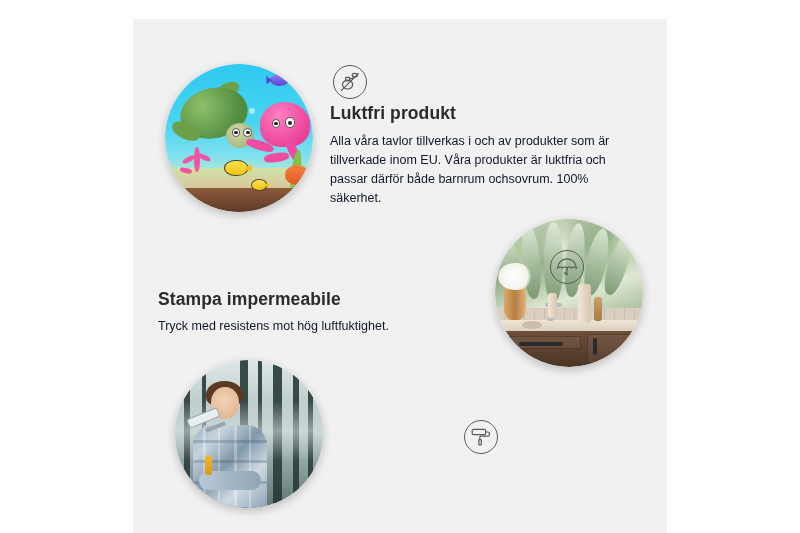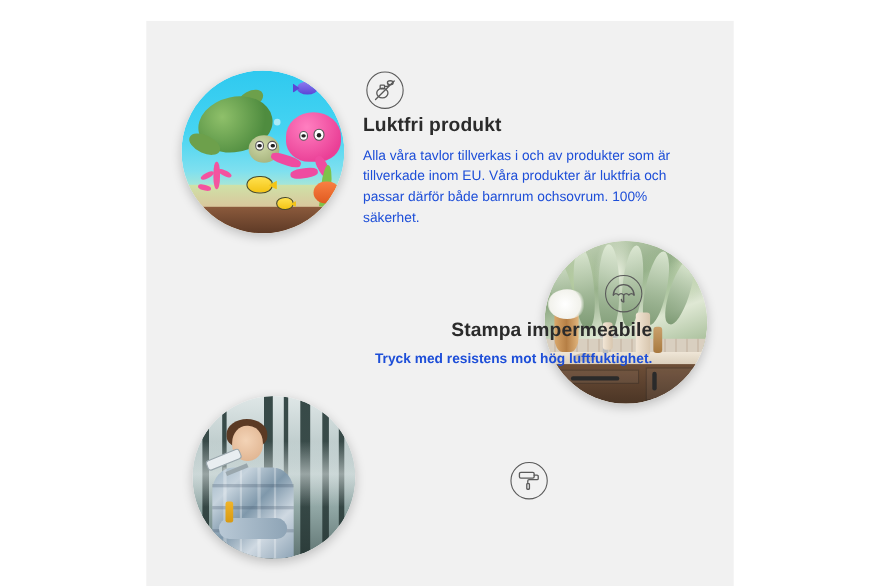--- a/index.html
+++ b/index.html
@@ -41,21 +41,21 @@
     font-size: 17.5px;
     font-weight: bold;
     color: #2b2b2b;
     letter-spacing: .1px;
     line-height: 1.25;
     white-space: nowrap;
   }
 
   .feat-desc {
     font-size: 12.5px;
-    color: #1d4ed8;
+    color: #0f172a;
     line-height: 1.52;
   }
 
   
   .icon-badge {
     position: absolute;
     width: 34px;
     height: 34px;
     border: 1.4px solid #5a5a5a;
     border-radius: 50%;
@@ -239,23 +239,23 @@
 
       <div class="icon-badge" style="left:417px; top:231px;">
         <svg width="24" height="24" viewBox="0 0 24 24" fill="none" stroke="#5a5a5a" stroke-width="1.2" stroke-linecap="round" stroke-linejoin="round">
           <path d="M2.6 13.2 A9.4 9.4 0 0 1 21.4 13.2"></path>
           <path d="M2.6 13.2 q2.35 -2.6 4.7 0 q2.35 -2.6 4.7 0 q2.35 -2.6 4.7 0 q2.35 -2.6 4.7 0"></path>
           <line x1="12" y1="13.2" x2="12" y2="19.4"></line>
           <path d="M12 19.4 a2.1 2.1 0 0 1 -2.1 -2.1"></path>
         </svg>
       </div>
 
-      <div class="feature-text" style="left:25px; top:270px; width:435px; text-align:right;">
+      <div class="feature-text" style="left:25px; top:270px; width:435px; text-align:left;">
         <div class="feat-title">Stampa impermeabile</div>
-        <div class="feat-desc" style="margin-top:6px;font-weight:bold;">Tryck med resistens mot hög luftfuktighet.</div>
+        <div class="feat-desc" style="margin-top:6px;">Tryck med resistens mot hög luftfuktighet.</div>
       </div>
     </div>
 
     <div class="feature">
 
       <div class="photo-circle" style="left:42px; top:341px; width:148px; height:148px;">
         <div class="photo-inner">
           <div class="forest"></div>
           <div class="trunk" style="left:6%;width:4%;"></div>
           <div class="trunk" style="left:18%;width:3%;"></div>

